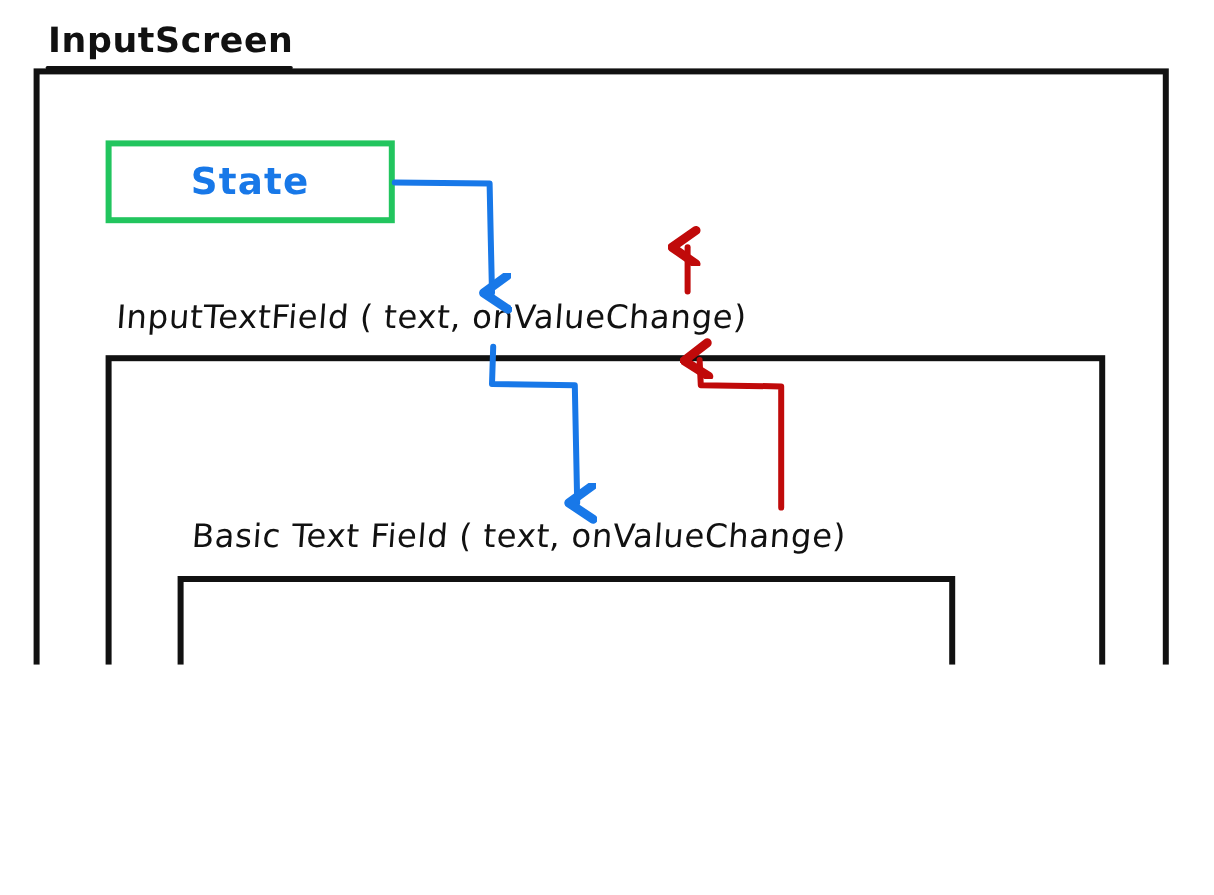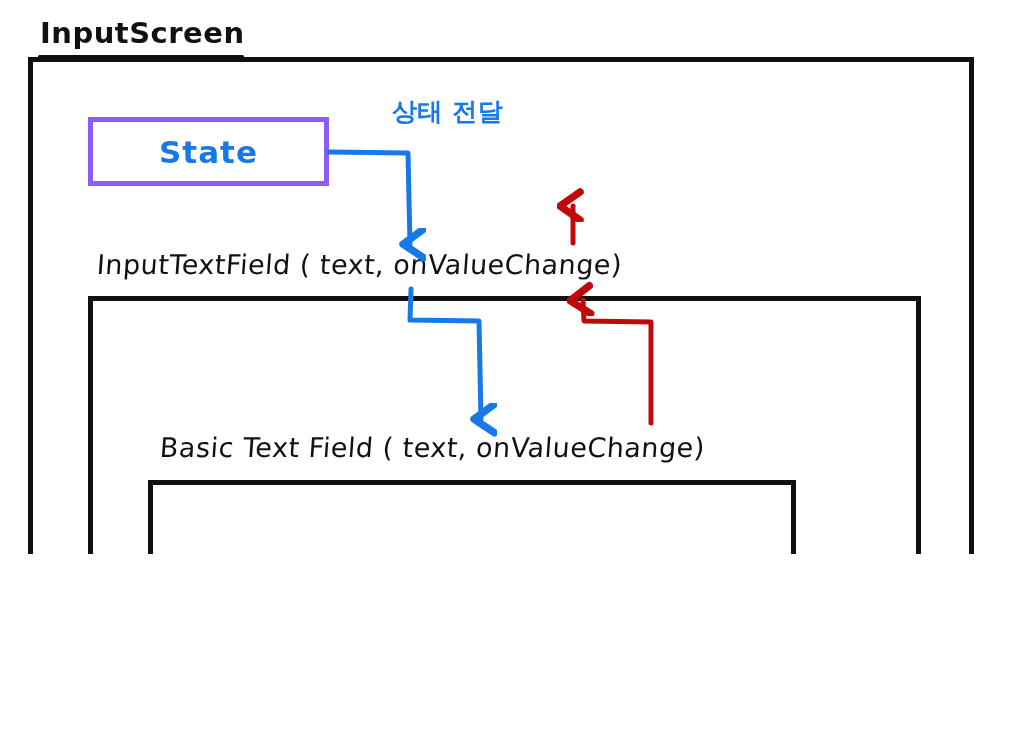--- a/index.html
+++ b/index.html
@@ -72,21 +72,21 @@
     top: 480px;
     width: 648px;
     height: 111px;
     border: 5px solid #111111;
   }
   #state-box {
     left: 88px;
     top: 117px;
     width: 241px;
     height: 69px;
-    border: 5px solid #8b5cf6;
+    border: 5px solid #22c55e;
   }
   #state-label {
     position: absolute;
     left: 0;
     top: 0;
     width: 100%;
     height: 100%;
     display: flex;
     align-items: center;
     justify-content: center;
@@ -146,21 +146,20 @@
 
   <div class="hand" id="title-text">InputScreen</div>
   <div id="title-underline"></div>
 
   <div class="box" id="outer-box"></div>
 
   <div class="box" id="state-box">
     <div id="state-label">State</div>
   </div>
 
-  <div class="hand" id="state-annotation">상태 전달</div>
 
 
   <div class="hand hand-skew" id="input-text-field-label">InputTextField  ( text,  onValueChange)</div>
 
   <div class="box" id="middle-box"></div>
 
   <div class="hand hand-skew" id="basic-text-field-label">Basic Text Field ( text,  onValueChange)</div>
 
   <div class="box" id="inner-box"></div>
 

